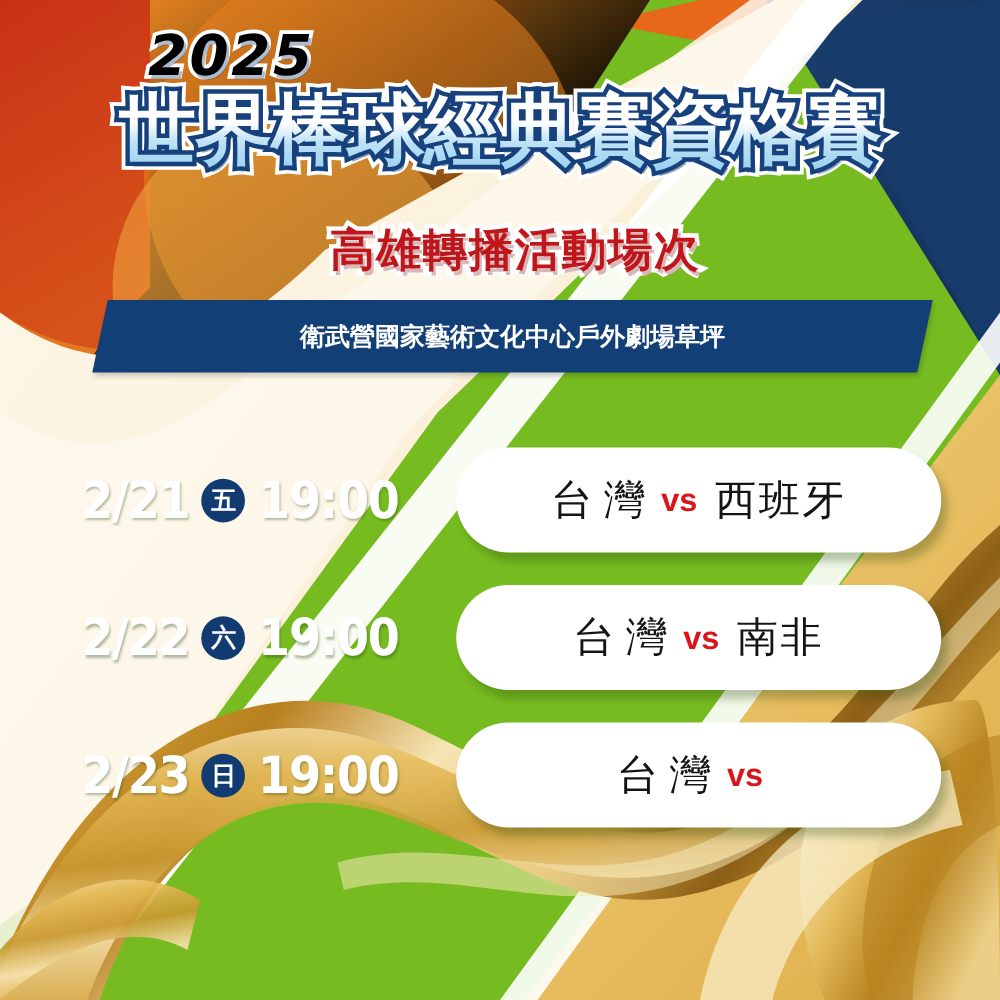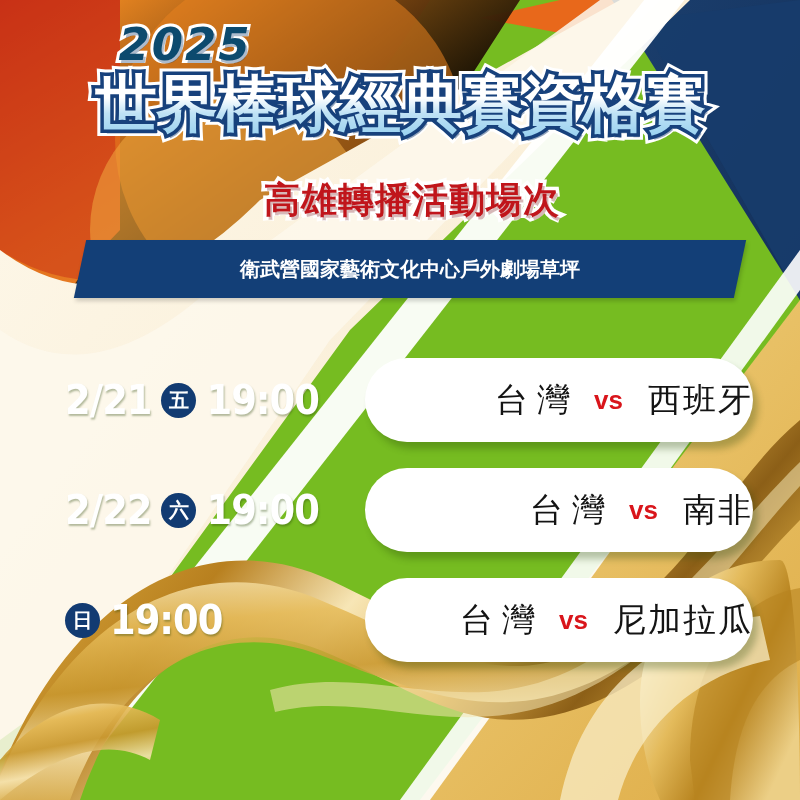--- a/index.html
+++ b/index.html
@@ -21,21 +21,21 @@
     text-align:center;
     z-index:30;
   }
   #year{
     display:inline-block;
     margin:0 0 0 -430px;
     font-size:45px;
     font-weight:bold;
     font-style:italic;
     letter-spacing:2px;
-    color:#0c4a6e;
+    color:#000000;
     -webkit-text-stroke:6px #ffffff;
     paint-order:stroke fill;
     font-family:"DejaVu Sans",sans-serif;
     line-height:1;
     text-shadow:2px 3px 0 rgba(20,60,110,.35);
   }
   #maintitle-wrap{
     position:relative;
     margin-top:-2px;
     height:78px;
@@ -156,22 +156,22 @@
   }
   .pill{
     position:absolute;
     left:365px;
     width:388px;height:84px;
     background:#ffffff;
     border-radius:42px;
     box-shadow:5px 7px 7px rgba(40,70,10,.30);
     display:flex;
     align-items:center;
-    justify-content:flex-end;
-    gap:11px;
+    justify-content:center;
+    gap:0;
   }
   .pill .team{
     font-size:33px;
     font-weight:500;
     color:#141414;
     letter-spacing:9px;
     font-family:"DejaVu Sans","Liberation Sans",sans-serif;
     white-space:nowrap;
   }
   .pill .vs{
@@ -314,25 +314,25 @@
       </div>
       <div class="pill">
         <span class="team">台灣</span>
         <span class="vs">vs</span>
         <span class="team right">南非</span>
       </div>
     </div>
 
     <div class="row">
       <div class="date-cell">
+        <span>2/23</span>
         <span class="daybadge">日</span>
         <span>19:00</span>
       </div>
       <div class="pill">
         <span class="team">台灣</span>
         <span class="vs">vs</span>
-        <span class="team right">尼加拉瓜</span>
       </div>
     </div>
 
   </div>
 
 </div>
 
 </body></html>

